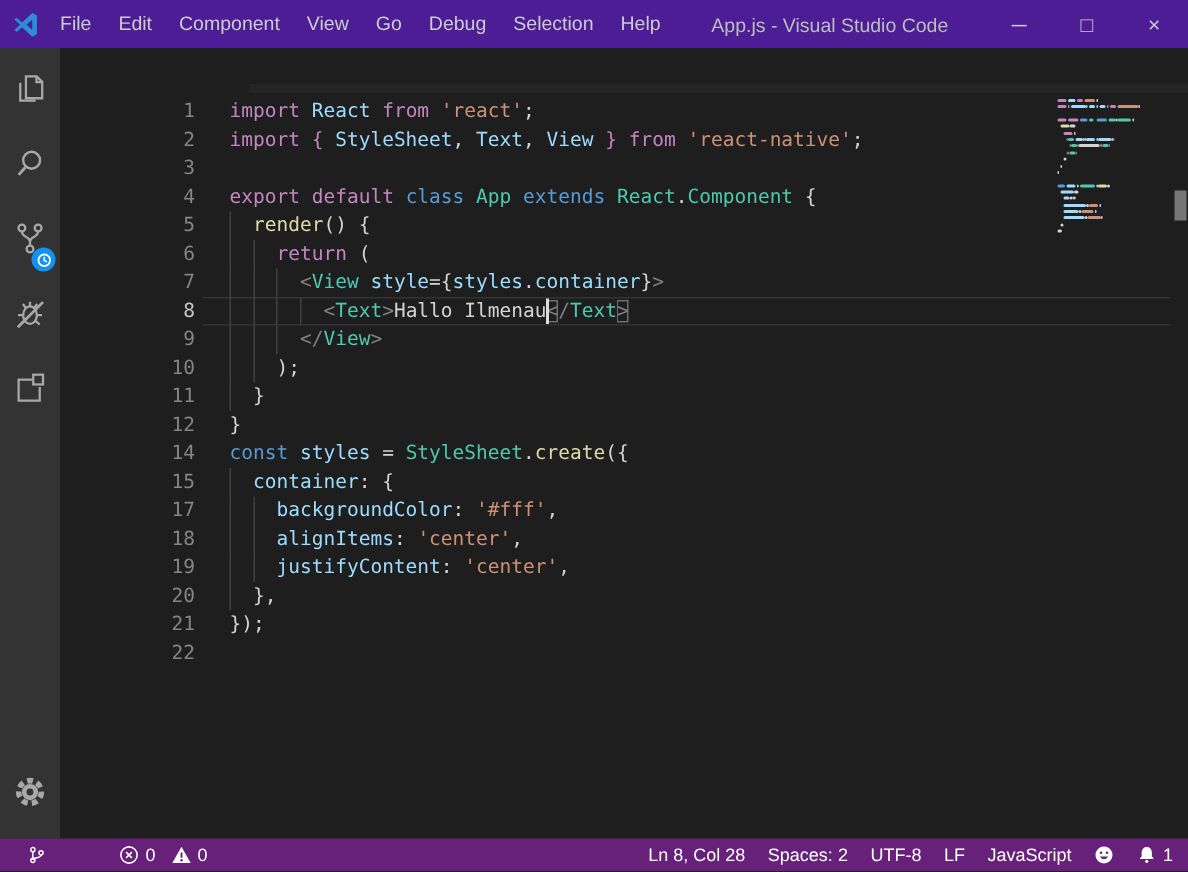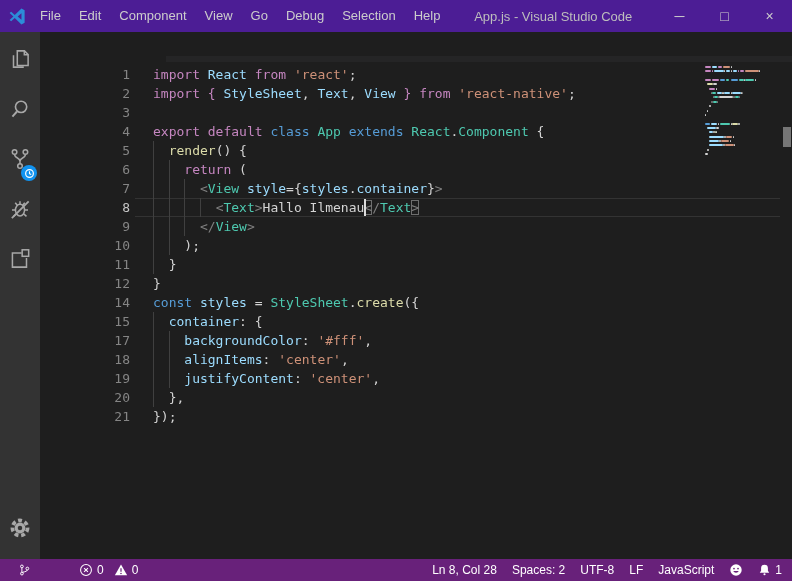--- a/index.html
+++ b/index.html
@@ -268,20 +268,24 @@
               <span class="code" data-name="code-text"><span>    </span><span class="tk-v">justifyContent</span><span class="tk-p">: </span><span class="tk-s">'center'</span><span class="tk-p">,</span></span>
             </div>
             <div class="line" data-name="code-line">
               <div class="guide" data-name="indent-guide" style="left: 113px;"></div>
               <span class="ln" data-name="line-number">20</span>
               <span class="code" data-name="code-text"><span>  </span><span class="tk-p">},</span></span>
             </div>
             <div class="line" data-name="code-line">
               <span class="ln" data-name="line-number">21</span>
               <span class="code" data-name="code-text"><span class="tk-p">});</span></span>
+            </div>
+            <div class="line" data-name="code-line">
+              <span class="ln" data-name="line-number">22</span>
+              <span class="code" data-name="code-text"></span>
             </div>
           </div>
         <div class="minimap" data-name="minimap" id="minimap">
             <div class="mm-bar" style="left: 4px; top: 2px; width: 6.1px; background: rgb(197, 134, 192);"></div>
             <div class="mm-bar" style="left: 11.1px; top: 2px; width: 5.1px; background: rgb(156, 220, 254);"></div>
             <div class="mm-bar" style="left: 17.3px; top: 2px; width: 4.1px; background: rgb(197, 134, 192);"></div>
             <div class="mm-bar" style="left: 22.4px; top: 2px; width: 7.1px; background: rgb(206, 145, 120);"></div>
             <div class="mm-bar" style="left: 29.5px; top: 2px; width: 1px; background: rgb(212, 212, 212);"></div>
             <div class="mm-bar" style="left: 4px; top: 6.3px; width: 6.1px; background: rgb(197, 134, 192);"></div>
             <div class="mm-bar" style="left: 11.1px; top: 6.3px; width: 1px; background: rgb(197, 134, 192);"></div>

